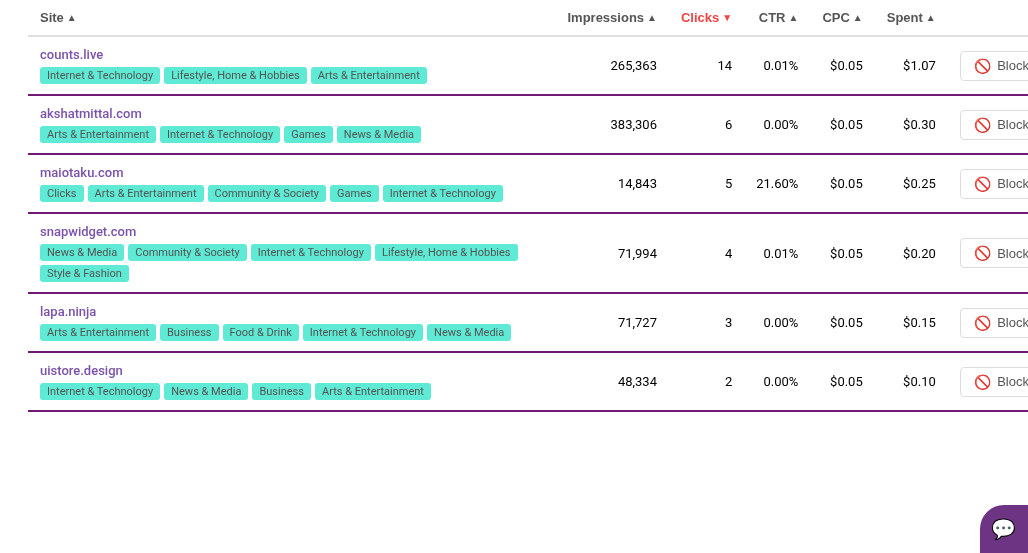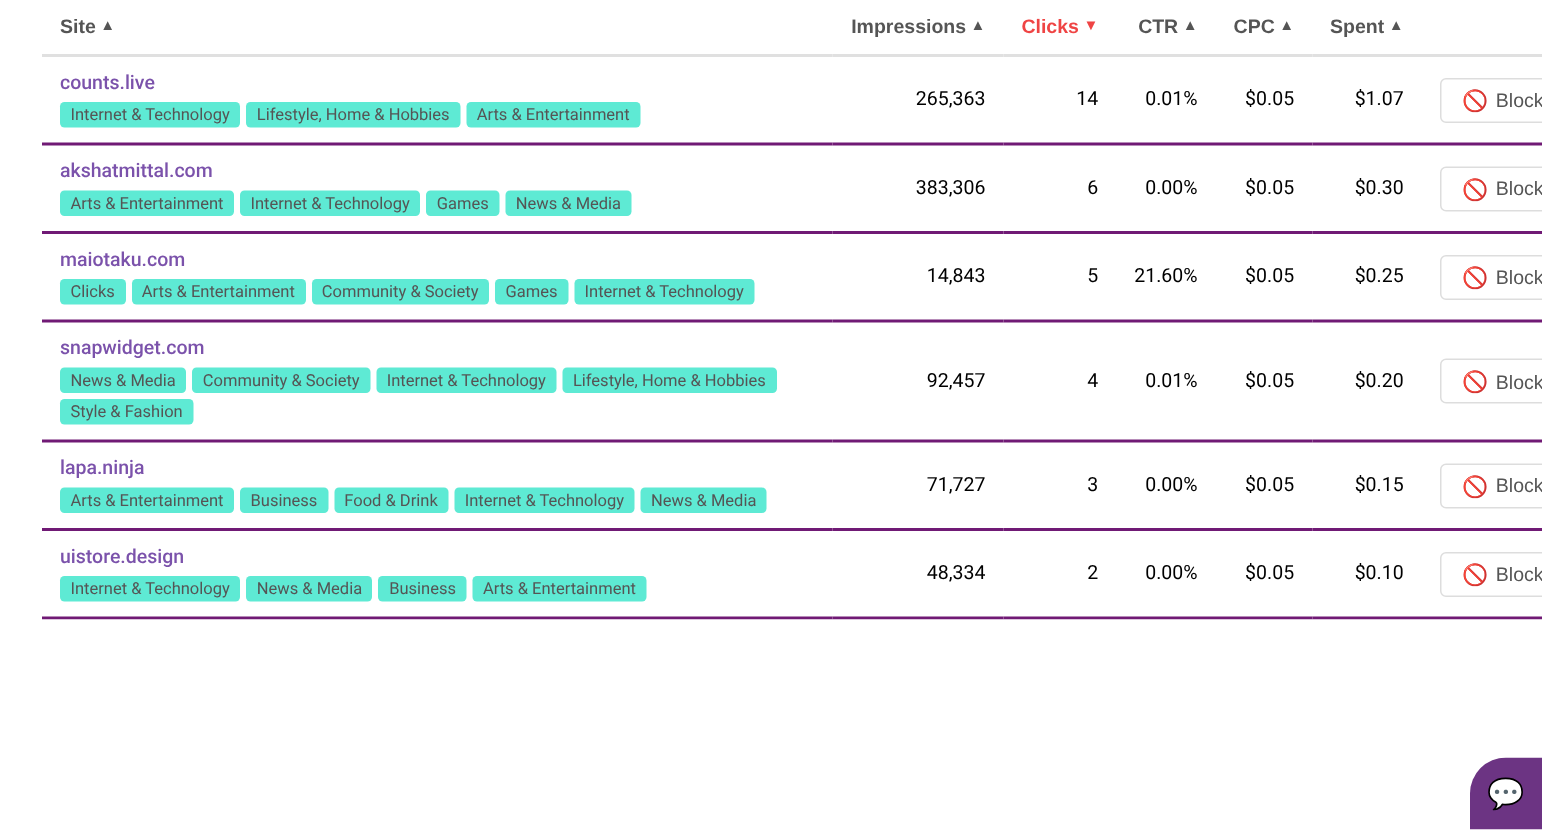--- a/index.html
+++ b/index.html
@@ -205,21 +205,21 @@
         <td>
           <div class="site-name"><a href="#">snapwidget.com</a></div>
           <div class="tags">
             <span class="tag">News &amp; Media</span>
             <span class="tag">Community &amp; Society</span>
             <span class="tag">Internet &amp; Technology</span>
             <span class="tag">Lifestyle, Home &amp; Hobbies</span>
             <span class="tag">Style &amp; Fashion</span>
           </div>
         </td>
-        <td class="numeric">92,457</td>
+        <td class="numeric">71,994</td>
         <td class="numeric">4</td>
         <td class="numeric">0.01%</td>
         <td class="numeric">$0.05</td>
         <td class="numeric">$0.20</td>
         <td class="action-cell"><button class="block-btn">
             <span class="block-icon">🚫</span>
             <span>Block</span>
           </button></td>
       </tr>
       <tr>

